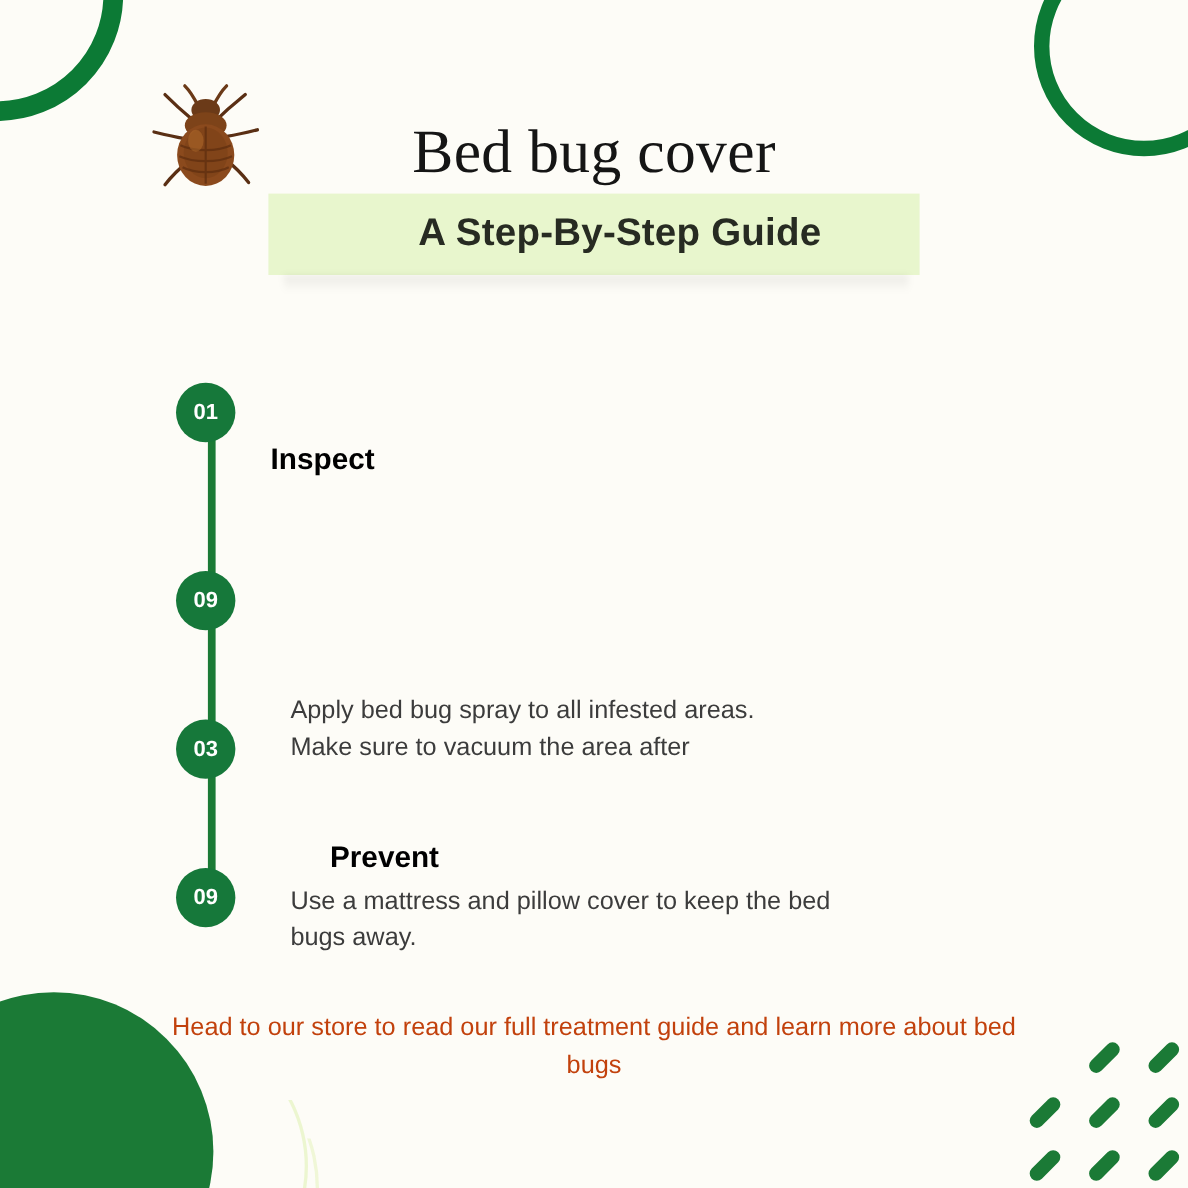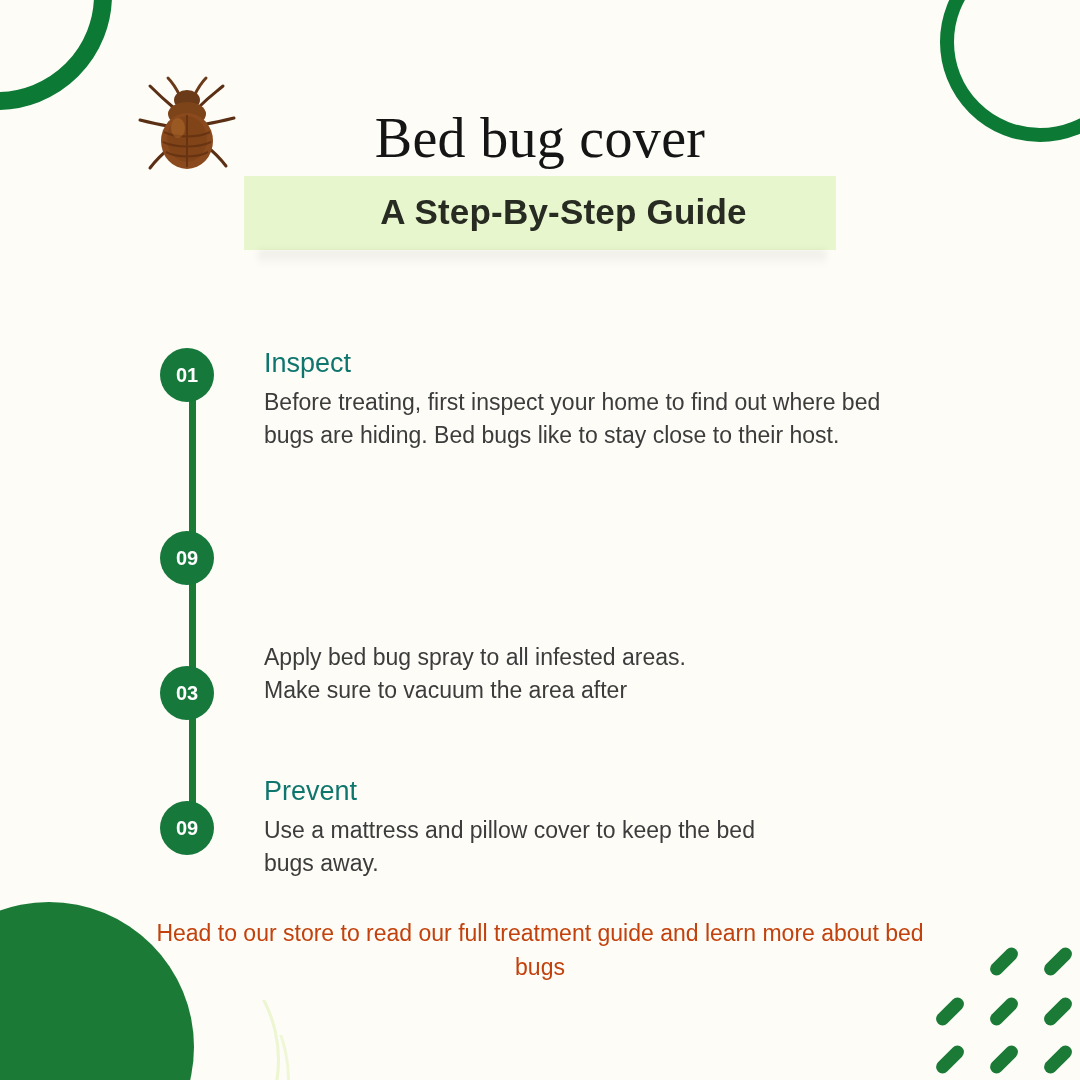--- a/index.html
+++ b/index.html
@@ -162,34 +162,35 @@
     justify-content: center;
     position: relative;
     z-index: 2;
   }
   .step-body {
     padding-left: 50px;
     padding-top: 0;
   }
   .step-title {
     font-size: 27px;
-    font-weight: normal;
-    color: #0f766e;
+    font-weight: bold;
+    color: #000000;
     margin-bottom: 7px;
+    margin-left: 36px;
   }
   .step-desc {
     font-size: 23px;
     line-height: 33px;
     color: #3c3c3c;
     white-space: pre-line;
     max-width: 740px;
   }
 
   
-  .step-1 { margin-top: 8px; }
+  .step-1 { margin-top: 8px; flex-direction: column; }
   .step-1 .badge { margin-top: 0; }
   .step-2 { margin-top: 52px; }
   .step-2 .badge { margin-top: 27px; }
   .step-3 { margin-top: 56px; }
   .step-3 .badge { margin-top: 25px; }
   .step-4 { margin-top: 56px; }
   .step-4 .badge { margin-top: 25px; }
 
   .footer-note {
     position: absolute;
@@ -262,22 +263,20 @@
 <div class="subtitle">A Step-By-Step Guide</div>
 
 <div class="timeline-line"></div>
 
 <div class="steps">
 
   <div class="step step-1">
     <div class="badge">01</div>
     <div class="step-body">
       <div class="step-title">Inspect</div>
-      <div class="step-desc">Before treating, first inspect your home to find out where bed
-bugs are hiding. Bed bugs like to stay close to their host.</div>
     </div>
   </div>
 
   <div class="step step-2">
     <div class="badge">09</div>
   </div>
 
   <div class="step step-3">
     <div class="badge">03</div>
     <div class="step-body">

